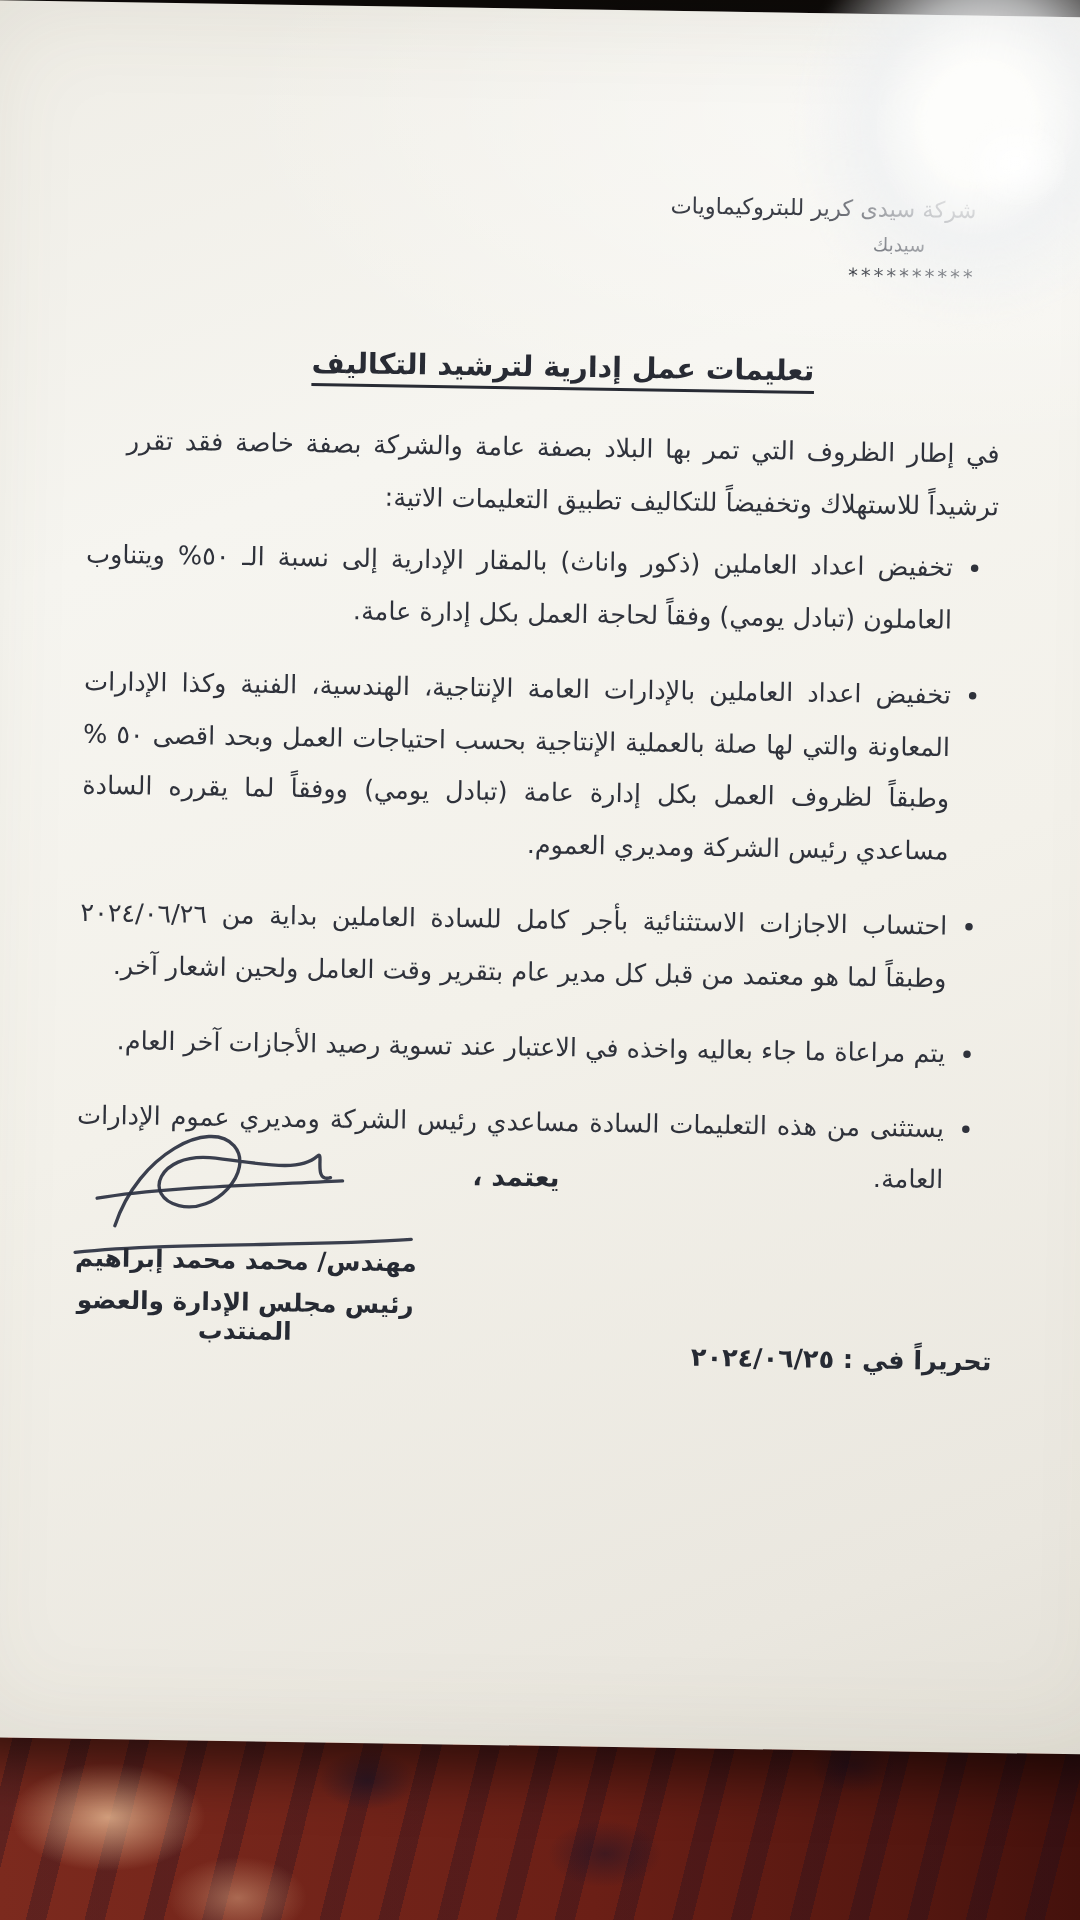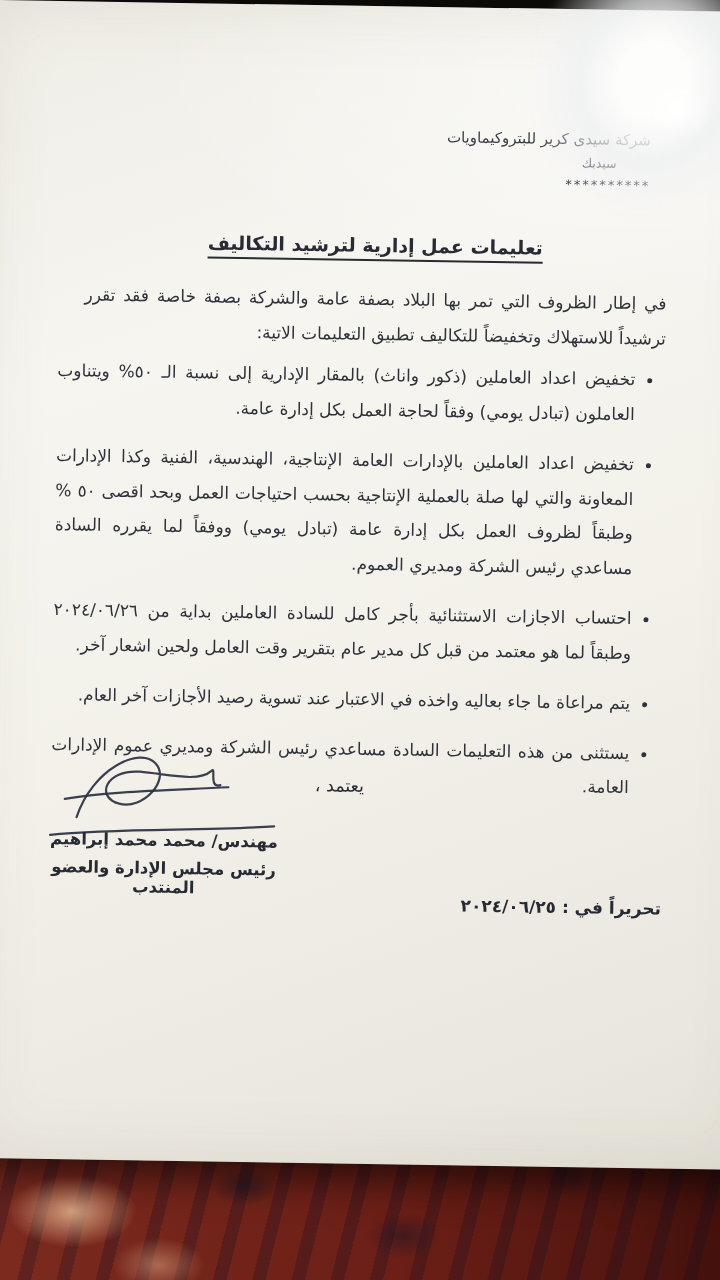--- a/index.html
+++ b/index.html
@@ -46,21 +46,21 @@
     position:absolute;top:276px;right:100px;width:582px;margin:0;
     font-size:17px;line-height:2.05;text-align:justify;
   }
   .bullets{
     position:absolute;top:352px;right:108px;width:600px;margin:0;
     padding:0 22px 0 0;box-sizing:border-box;list-style:disc outside;
   }
   .bullets li{
     font-size:17px;line-height:2.05;text-align:justify;margin-bottom:15px;
   }
-  .approve{position:absolute;left:340px;top:770px;font-size:17.5px;font-weight:normal;color:#262a33;}
+  .approve{position:absolute;left:340px;top:770px;font-size:17.5px;font-weight:bold;color:#262a33;}
   .signature{position:absolute;left:72px;top:736px;width:232px;height:108px;}
   .signer{position:absolute;left:52px;top:828px;width:276px;text-align:center;}
   .signer-name{font-size:16.5px;font-weight:bold;margin-bottom:9px;color:#262a33;}
   .signer-title{font-size:16.5px;font-weight:bold;color:#262a33;}
   .dateline{position:absolute;top:888px;right:96px;font-size:17px;font-weight:bold;color:#262a33;}
   
   .plastic-main{
     position:absolute;top:-60px;right:-58px;width:250px;height:280px;
     background:radial-gradient(closest-side, rgba(253,253,251,.97) 28%, rgba(238,240,242,.72) 58%, rgba(226,229,233,0) 100%);
     border-radius:42% 58% 55% 45%;

